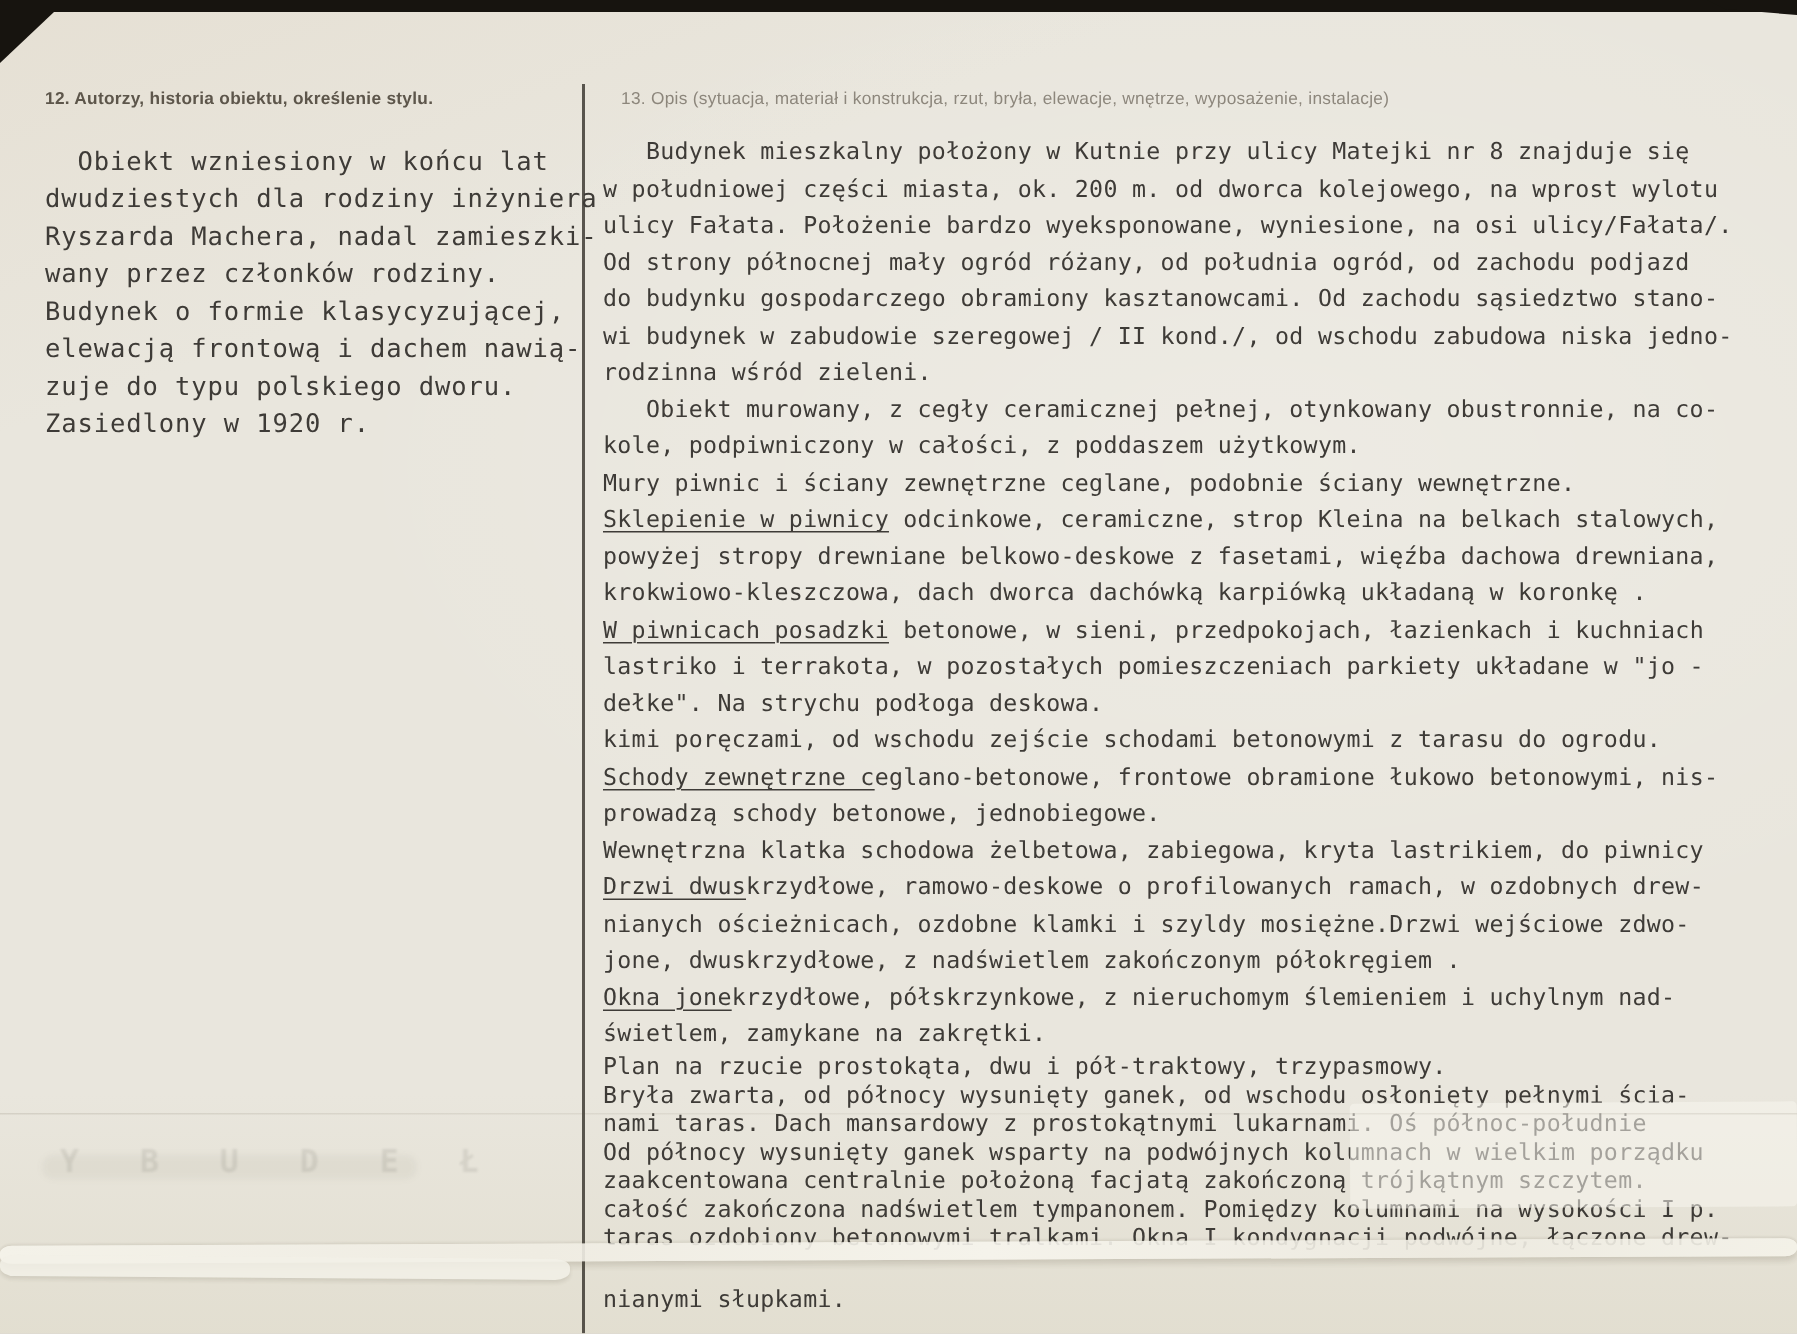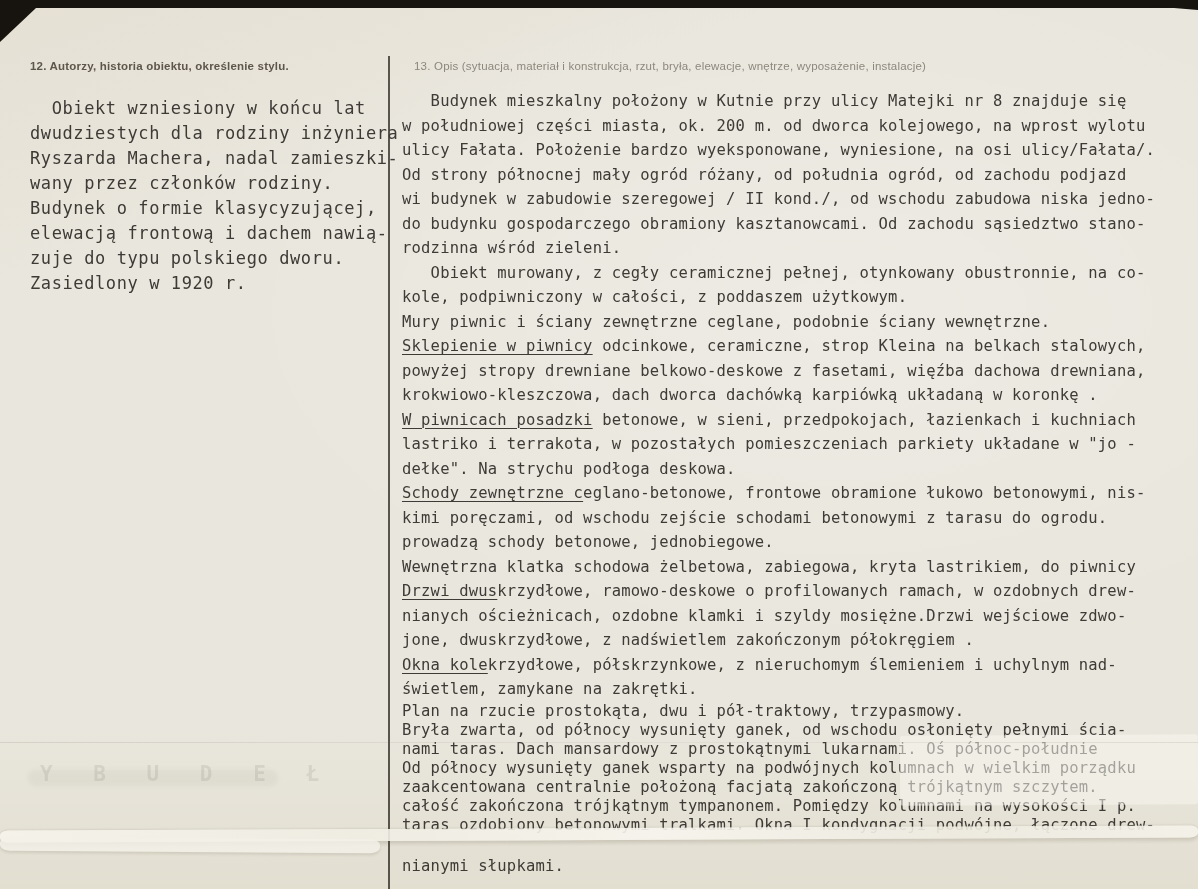--- a/index.html
+++ b/index.html
@@ -89,47 +89,47 @@
       <div class="line">elewacją frontową i dachem nawią-</div>
       <div class="line">zuje do typu polskiego dworu.</div>
       <div class="line">Zasiedlony w 1920 r.</div>
     </div>
 
   <div class="typed" id="right-body">
       <div class="line">   Budynek mieszkalny położony w Kutnie przy ulicy Matejki nr 8 znajduje się</div>
       <div class="line">w południowej części miasta, ok. 200 m. od dworca kolejowego, na wprost wylotu</div>
       <div class="line">ulicy Fałata. Położenie bardzo wyeksponowane, wyniesione, na osi ulicy/Fałata/.</div>
       <div class="line">Od strony północnej mały ogród różany, od południa ogród, od zachodu podjazd</div>
+      <div class="line">do budynku gospodarczego obramiony kasztanowcami. Od zachodu sąsiedztwo stano-</div>
       <div class="line">wi budynek w zabudowie szeregowej / II kond./, od wschodu zabudowa niska jedno-</div>
-      <div class="line">do budynku gospodarczego obramiony kasztanowcami. Od zachodu sąsiedztwo stano-</div>
       <div class="line">rodzinna wśród zieleni.</div>
       <div class="line">   Obiekt murowany, z cegły ceramicznej pełnej, otynkowany obustronnie, na co-</div>
       <div class="line">kole, podpiwniczony w całości, z poddaszem użytkowym.</div>
       <div class="line">Mury piwnic i ściany zewnętrzne ceglane, podobnie ściany wewnętrzne.</div>
       <div class="line"><span class="u">Sklepienie w piwnicy</span> odcinkowe, ceramiczne, strop Kleina na belkach stalowych,</div>
       <div class="line">powyżej stropy drewniane belkowo-deskowe z fasetami, więźba dachowa drewniana,</div>
       <div class="line">krokwiowo-kleszczowa, dach dworca dachówką karpiówką układaną w koronkę .</div>
       <div class="line"><span class="u">W piwnicach posadzki</span> betonowe, w sieni, przedpokojach, łazienkach i kuchniach</div>
       <div class="line">lastriko i terrakota, w pozostałych pomieszczeniach parkiety układane w "jo -</div>
       <div class="line">dełke". Na strychu podłoga deskowa.</div>
+      <div class="line">kimi poręczami, od wschodu zejście schodami betonowymi z tarasu do ogrodu.</div>
       <div class="line"><span class="u">Schody zewnętrzne c</span>eglano-betonowe, frontowe obramione łukowo betonowymi, nis-</div>
-      <div class="line">kimi poręczami, od wschodu zejście schodami betonowymi z tarasu do ogrodu.</div>
       <div class="line">prowadzą schody betonowe, jednobiegowe.</div>
       <div class="line">Wewnętrzna klatka schodowa żelbetowa, zabiegowa, kryta lastrikiem, do piwnicy</div>
       <div class="line"><span class="u">Drzwi dwus</span>krzydłowe, ramowo-deskowe o profilowanych ramach, w ozdobnych drew-</div>
       <div class="line">nianych ościeżnicach, ozdobne klamki i szyldy mosiężne.Drzwi wejściowe zdwo-</div>
       <div class="line">jone, dwuskrzydłowe, z nadświetlem zakończonym półokręgiem .</div>
-      <div class="line"><span class="u">Okna kole</span>krzydłowe, półskrzynkowe, z nieruchomym ślemieniem i uchylnym nad-</div>
+      <div class="line"><span class="u">Okna jone</span>krzydłowe, półskrzynkowe, z nieruchomym ślemieniem i uchylnym nad-</div>
       <div class="line">świetlem, zamykane na zakrętki.</div>
       <div class="line tight">Plan na rzucie prostokąta, dwu i pół-traktowy, trzypasmowy.</div>
       <div class="line tight">Bryła zwarta, od północy wysunięty ganek, od wschodu osłonięty pełnymi ścia-</div>
       <div class="line tight">nami taras. Dach mansardowy z prostokątnymi lukarnami. Oś północ-południe</div>
       <div class="line tight">Od północy wysunięty ganek wsparty na podwójnych kolumnach w wielkim porządku</div>
       <div class="line tight">zaakcentowana centralnie położoną facjatą zakończoną trójkątnym szczytem.</div>
-      <div class="line tight">całość zakończona trójkątnym tympanonem. Pomiędzy kolumnami na wysokości I p.</div>
+      <div class="line tight">całość zakończona nadświetlem tympanonem. Pomiędzy kolumnami na wysokości I p.</div>
       <div class="line tight">taras ozdobiony betonowymi tralkami. Okna I kondygnacji podwójne, łączone drew-</div>
       <div class="line tight gap-top">nianymi słupkami.</div>
       <div class="line tight gap-top">Budynek posiada instalacje : wod-kan.e-e, lokalne c.o. dodatkowo kominki.</div>
     </div>
 
   <div class="light-patch"></div>
   <div class="smudge"></div>
   <div class="ghost">Y B U D E Ł</div>
   <div class="fold-line"></div>
   <div class="tear"></div>

